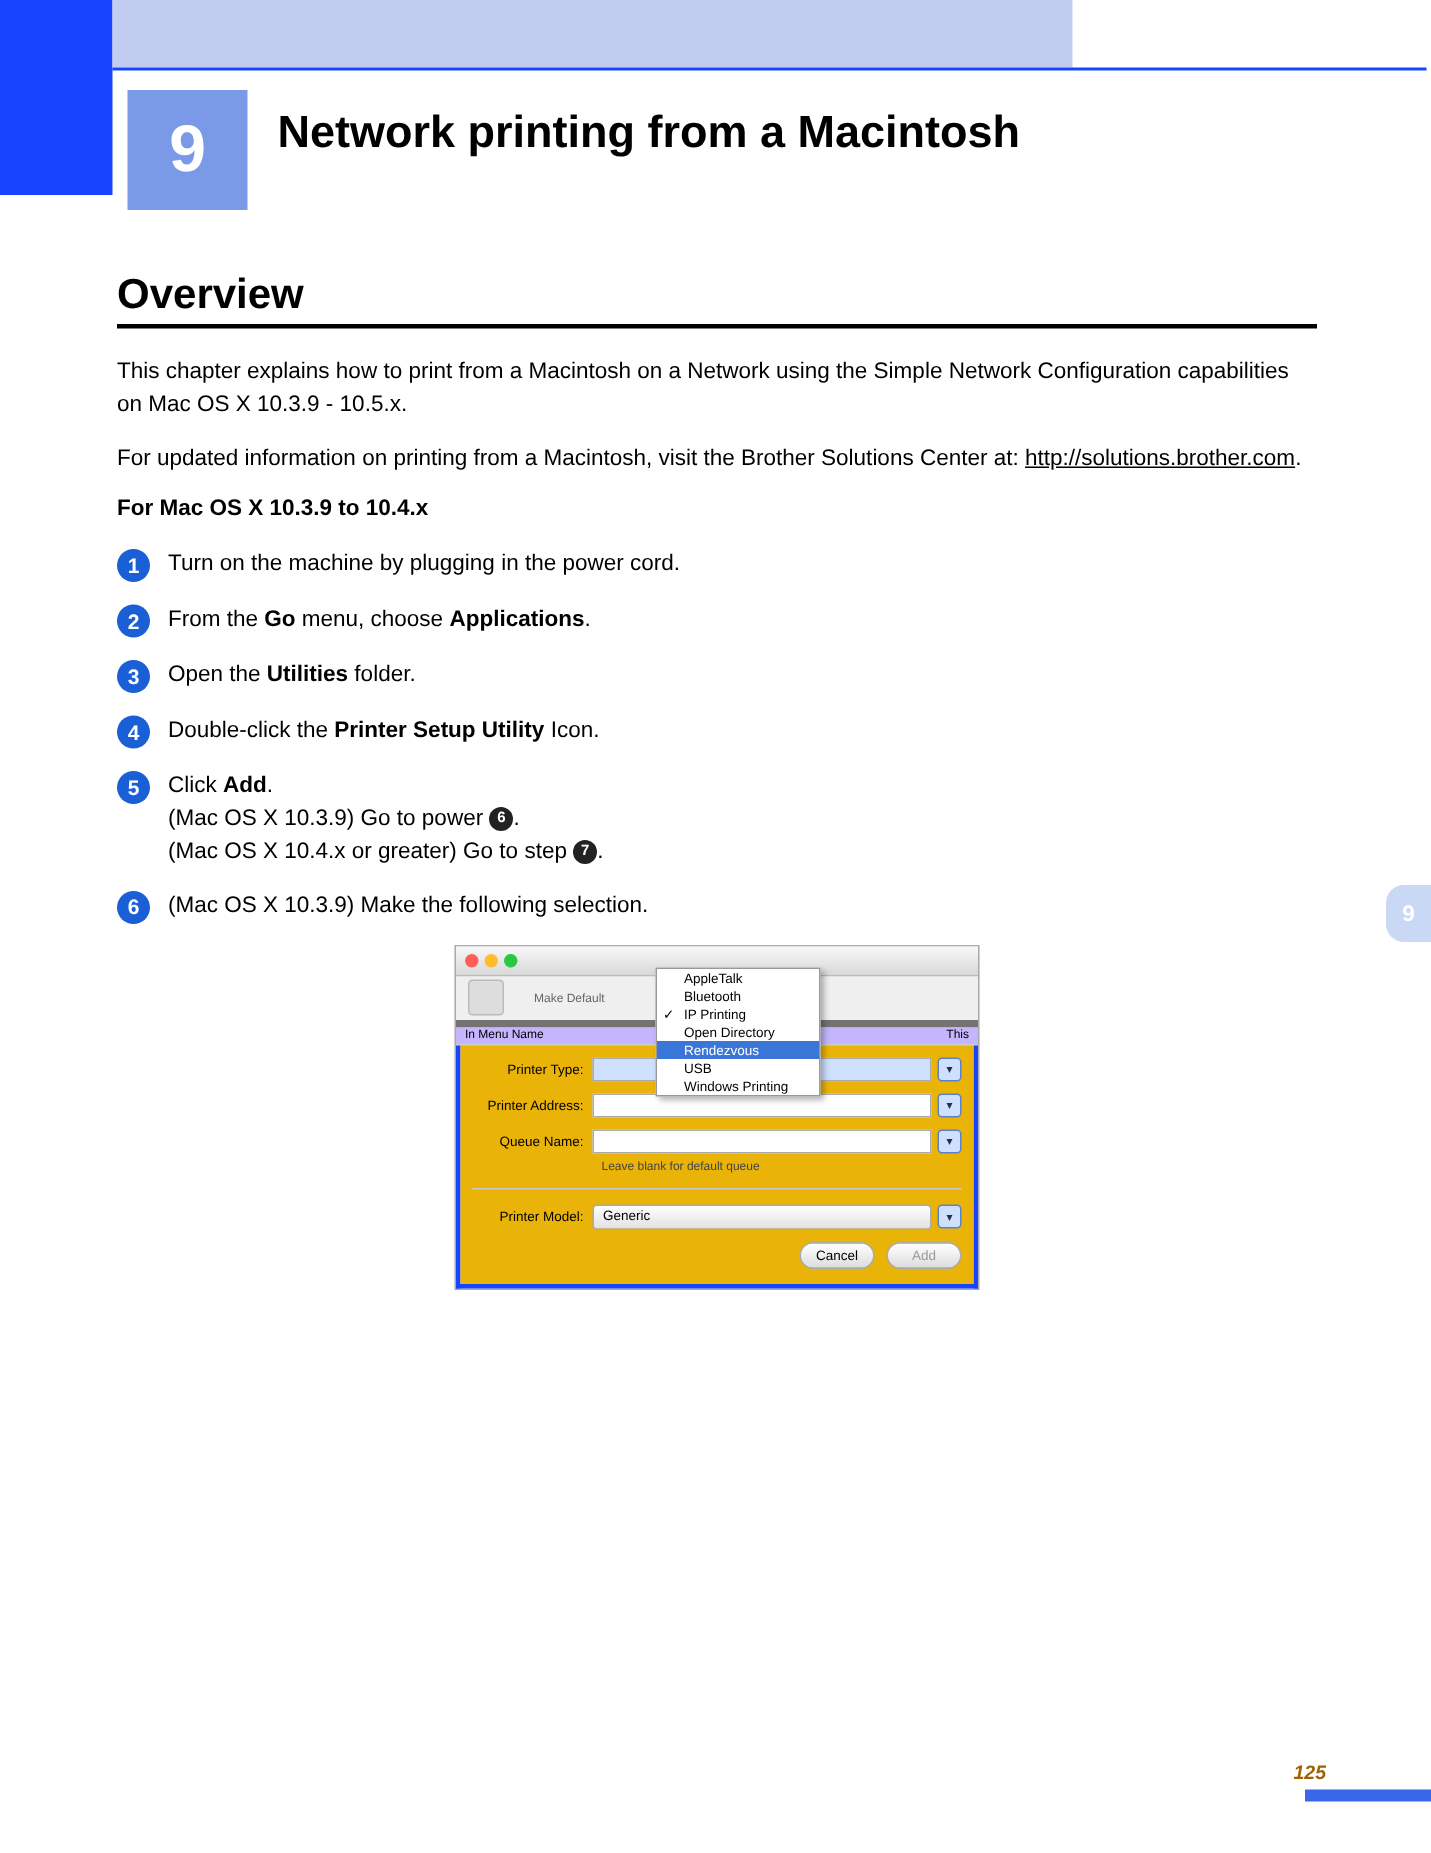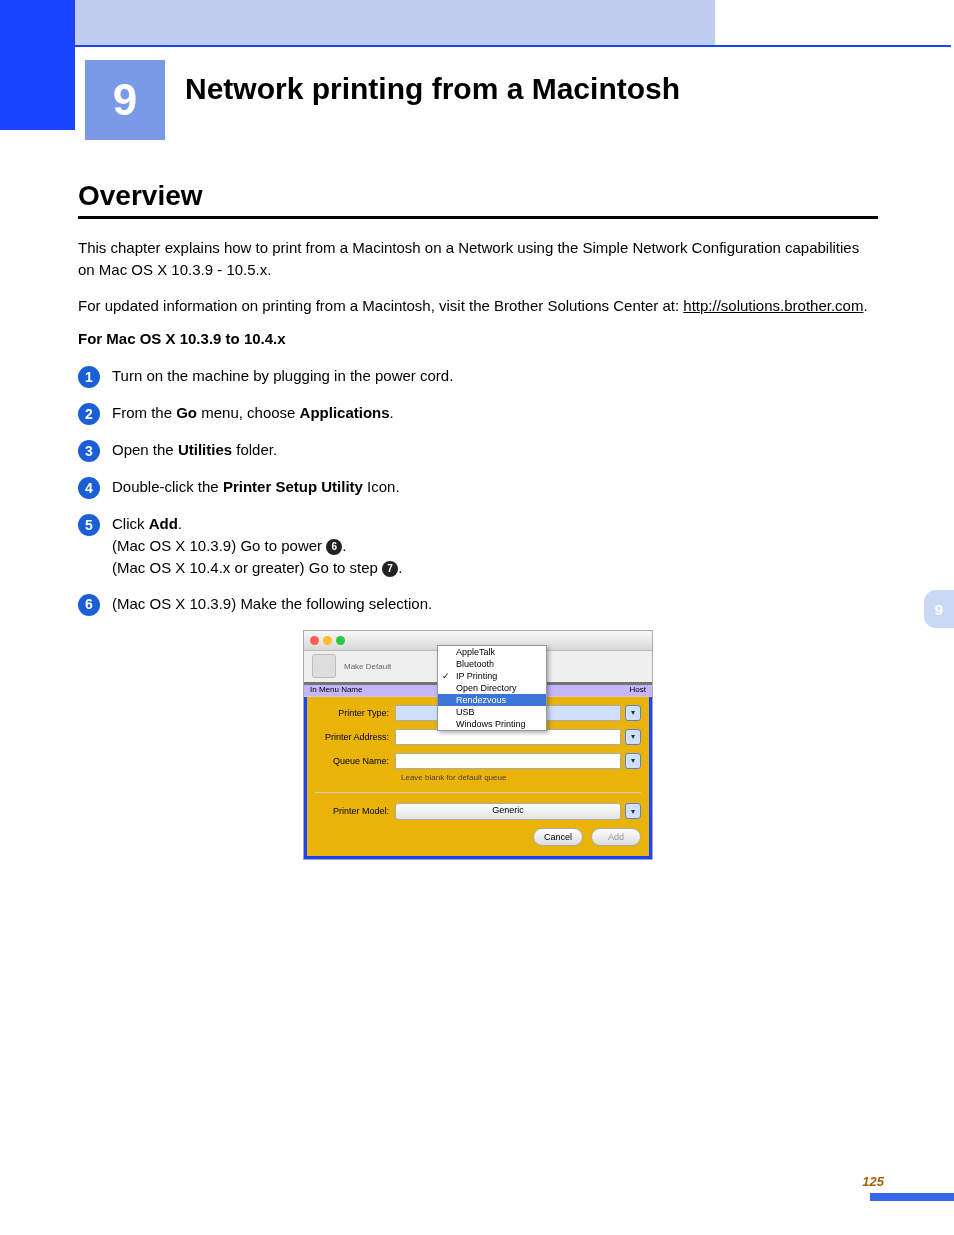--- a/index.html
+++ b/index.html
@@ -126,22 +126,22 @@
   .mac-title {
     height: 20px;
     background: linear-gradient(#f8f8f8,#d8d8d8);
     border-bottom: 1px solid #bbb;
     display: flex; align-items: center;
     padding: 0 6px; gap: 4px;
   }
   .mac-dot { width: 9px; height: 9px; border-radius: 50%; }
   .mac-red{background:#ff5f57;} .mac-yellow{background:#febc2e;} .mac-green{background:#28c840;}
   .mac-toolbar {
-    height: 34px; background:#efefef; border-bottom:3px solid #737373;
-    display:flex; align-items:center; padding:0 8px; gap:8px;
+    height: 34px; background:#efefef; border-bottom:5px solid #737373;
+    display:flex; align-items:center; padding:0 8px; gap:20px;
   }
   .mac-tool-icon { width:24px;height:24px;background:#ddd;border:1px solid #bbb;border-radius:3px;}
   .mac-columns {
     height: 12px; background:#c4b5fd; border-bottom:1px solid #ccc;
     font-size:8px; padding:0 6px; display:flex; justify-content:space-between;
   }
   .mac-body { position:relative; background:#eab308; padding:10px 8px 10px 8px; }
   .mac-dropdown {
     position:absolute; top:-56px; left:130px; width:110px;
     background:#fff; border:1px solid #999; box-shadow:2px 2px 4px rgba(0,0,0,.3);
@@ -153,21 +153,21 @@
   .mac-row { display:flex; align-items:center; margin-bottom:8px; }
   .mac-label { width:80px; text-align:right; padding-right:6px; font-size:9px;}
   .mac-field { flex:1; height:16px; background:#fff; border:1px solid #aaa; position:relative;}
   .mac-drop-btn {
     width:16px; height:16px; background:#cfe0ff; border:1px solid #5a82c8;
     border-radius:3px; margin-left:4px; display:flex;align-items:center;justify-content:center;
     font-size:8px; color:#234;
   }
   .mac-hint { font-size:8px; color:#444; margin-left:86px; margin-top:-4px; margin-bottom:10px;}
   .mac-sep { height:1px; background:#ccc; margin:6px 0 10px;}
-  .mac-select { flex:1; height:17px; background:linear-gradient(#fefefe,#e2e2e2); border:1px solid #aaa; border-radius:3px; padding:1px 6px; font-size:9px; position:relative;text-align:center;}
+  .mac-select { flex:1; height:17px; background:linear-gradient(#fefefe,#e2e2e2); border:1px solid #aaa; border-radius:3px; padding:1px 6px; font-size:9px; position:relative;}
   .mac-buttons { display:flex; justify-content:flex-end; gap:8px; margin-top:8px;}
   .mac-btn {
     min-width:50px; height:18px; border-radius:10px; border:1px solid #aaa;
     background:linear-gradient(#fff,#ddd); font-size:9px;
     display:flex;align-items:center;justify-content:center;
   }
   .mac-btn.disabled { color:#999; }
   .mac-blue-frame { border:3px solid #1844ff; border-top:none; }
   
   .side-tab {
@@ -256,21 +256,21 @@
       <span class="mac-dot mac-red"></span>
       <span class="mac-dot mac-yellow"></span>
       <span class="mac-dot mac-green"></span>
     </div>
     <div class="mac-toolbar">
       <div class="mac-tool-icon"></div>
       <span style="font-size:8px;color:#666;">Make Default</span>
     </div>
     <div class="mac-columns">
       <span>In Menu   Name</span>
-      <span>Host</span>
+      <span>This</span>
     </div>
 
     <div class="mac-blue-frame">
       <div class="mac-body" style="position:relative; padding-top:36px;">
 
         <div class="mac-dropdown" style="top:-52px;">
           <div class="mac-dd-item">AppleTalk</div>
           <div class="mac-dd-item">Bluetooth</div>
           <div class="mac-dd-item check">IP Printing</div>
           <div class="mac-dd-item">Open Directory</div>

